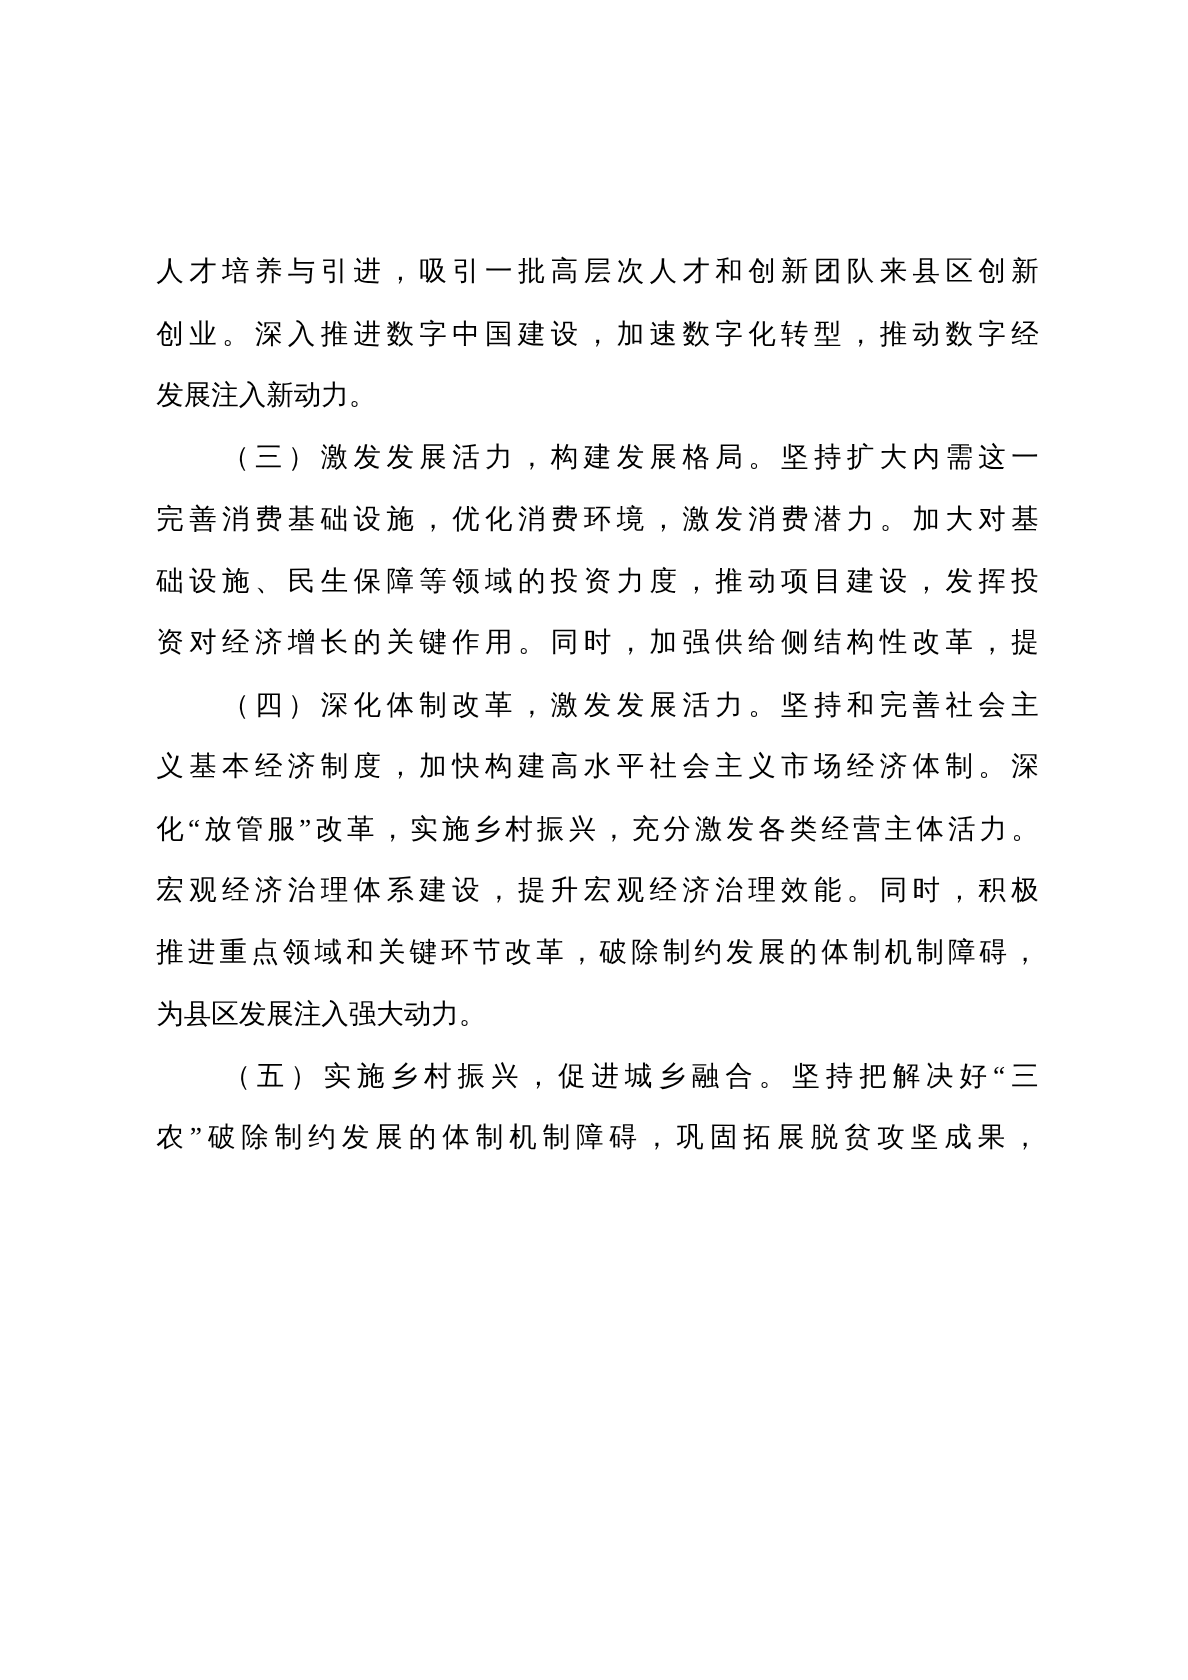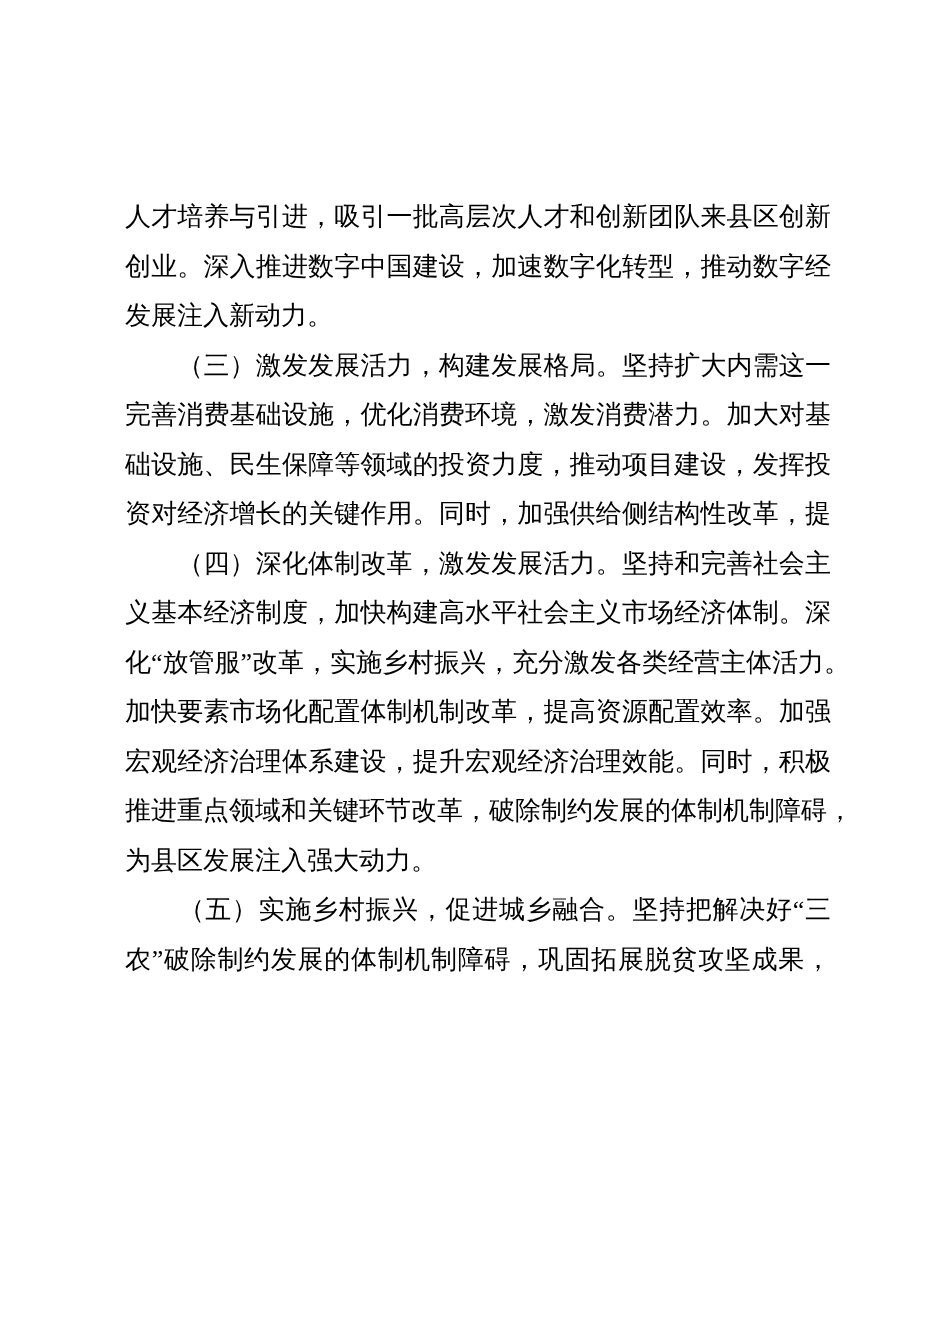--- a/index.html
+++ b/index.html
@@ -20,21 +20,21 @@
     position: absolute;
     left: 125px;
     top: 192px;
     width: 706px;
   }
   .paragraph {
     margin: 0;
     padding: 0;
   }
   .line {
-    font-size: 26px;
+    font-size: 22px;
     line-height: 49.5px;
     height: 49.5px;
     color: #000000;
     text-align: justify;
     text-align-last: justify;
     white-space: nowrap;
     overflow: visible;
   }
   .line.para-end {
     text-align-last: left;
@@ -56,21 +56,20 @@
       <div class="line">　　（三）激发发展活力，构建发展格局。坚持扩大内需这一</div>
       <div class="line">完善消费基础设施，优化消费环境，激发消费潜力。加大对基</div>
       <div class="line">础设施、民生保障等领域的投资力度，推动项目建设，发挥投</div>
       <div class="line">资对经济增长的关键作用。同时，加强供给侧结构性改革，提</div>
     </div>
 
     <div class="paragraph">
       <div class="line">　　（四）深化体制改革，激发发展活力。坚持和完善社会主</div>
       <div class="line">义基本经济制度，加快构建高水平社会主义市场经济体制。深</div>
       <div class="line">化“放管服”改革，实施乡村振兴，充分激发各类经营主体活力。</div>
-      <div class="line">加快要素市场化配置体制机制改革，提高资源配置效率。加强</div>
       <div class="line">宏观经济治理体系建设，提升宏观经济治理效能。同时，积极</div>
       <div class="line">推进重点领域和关键环节改革，破除制约发展的体制机制障碍，</div>
       <div class="line para-end">为县区发展注入强大动力。</div>
     </div>
 
     <div class="paragraph">
       <div class="line">　　（五）实施乡村振兴，促进城乡融合。坚持把解决好“三</div>
       <div class="line">农”破除制约发展的体制机制障碍，巩固拓展脱贫攻坚成果，</div>
     </div>
 

